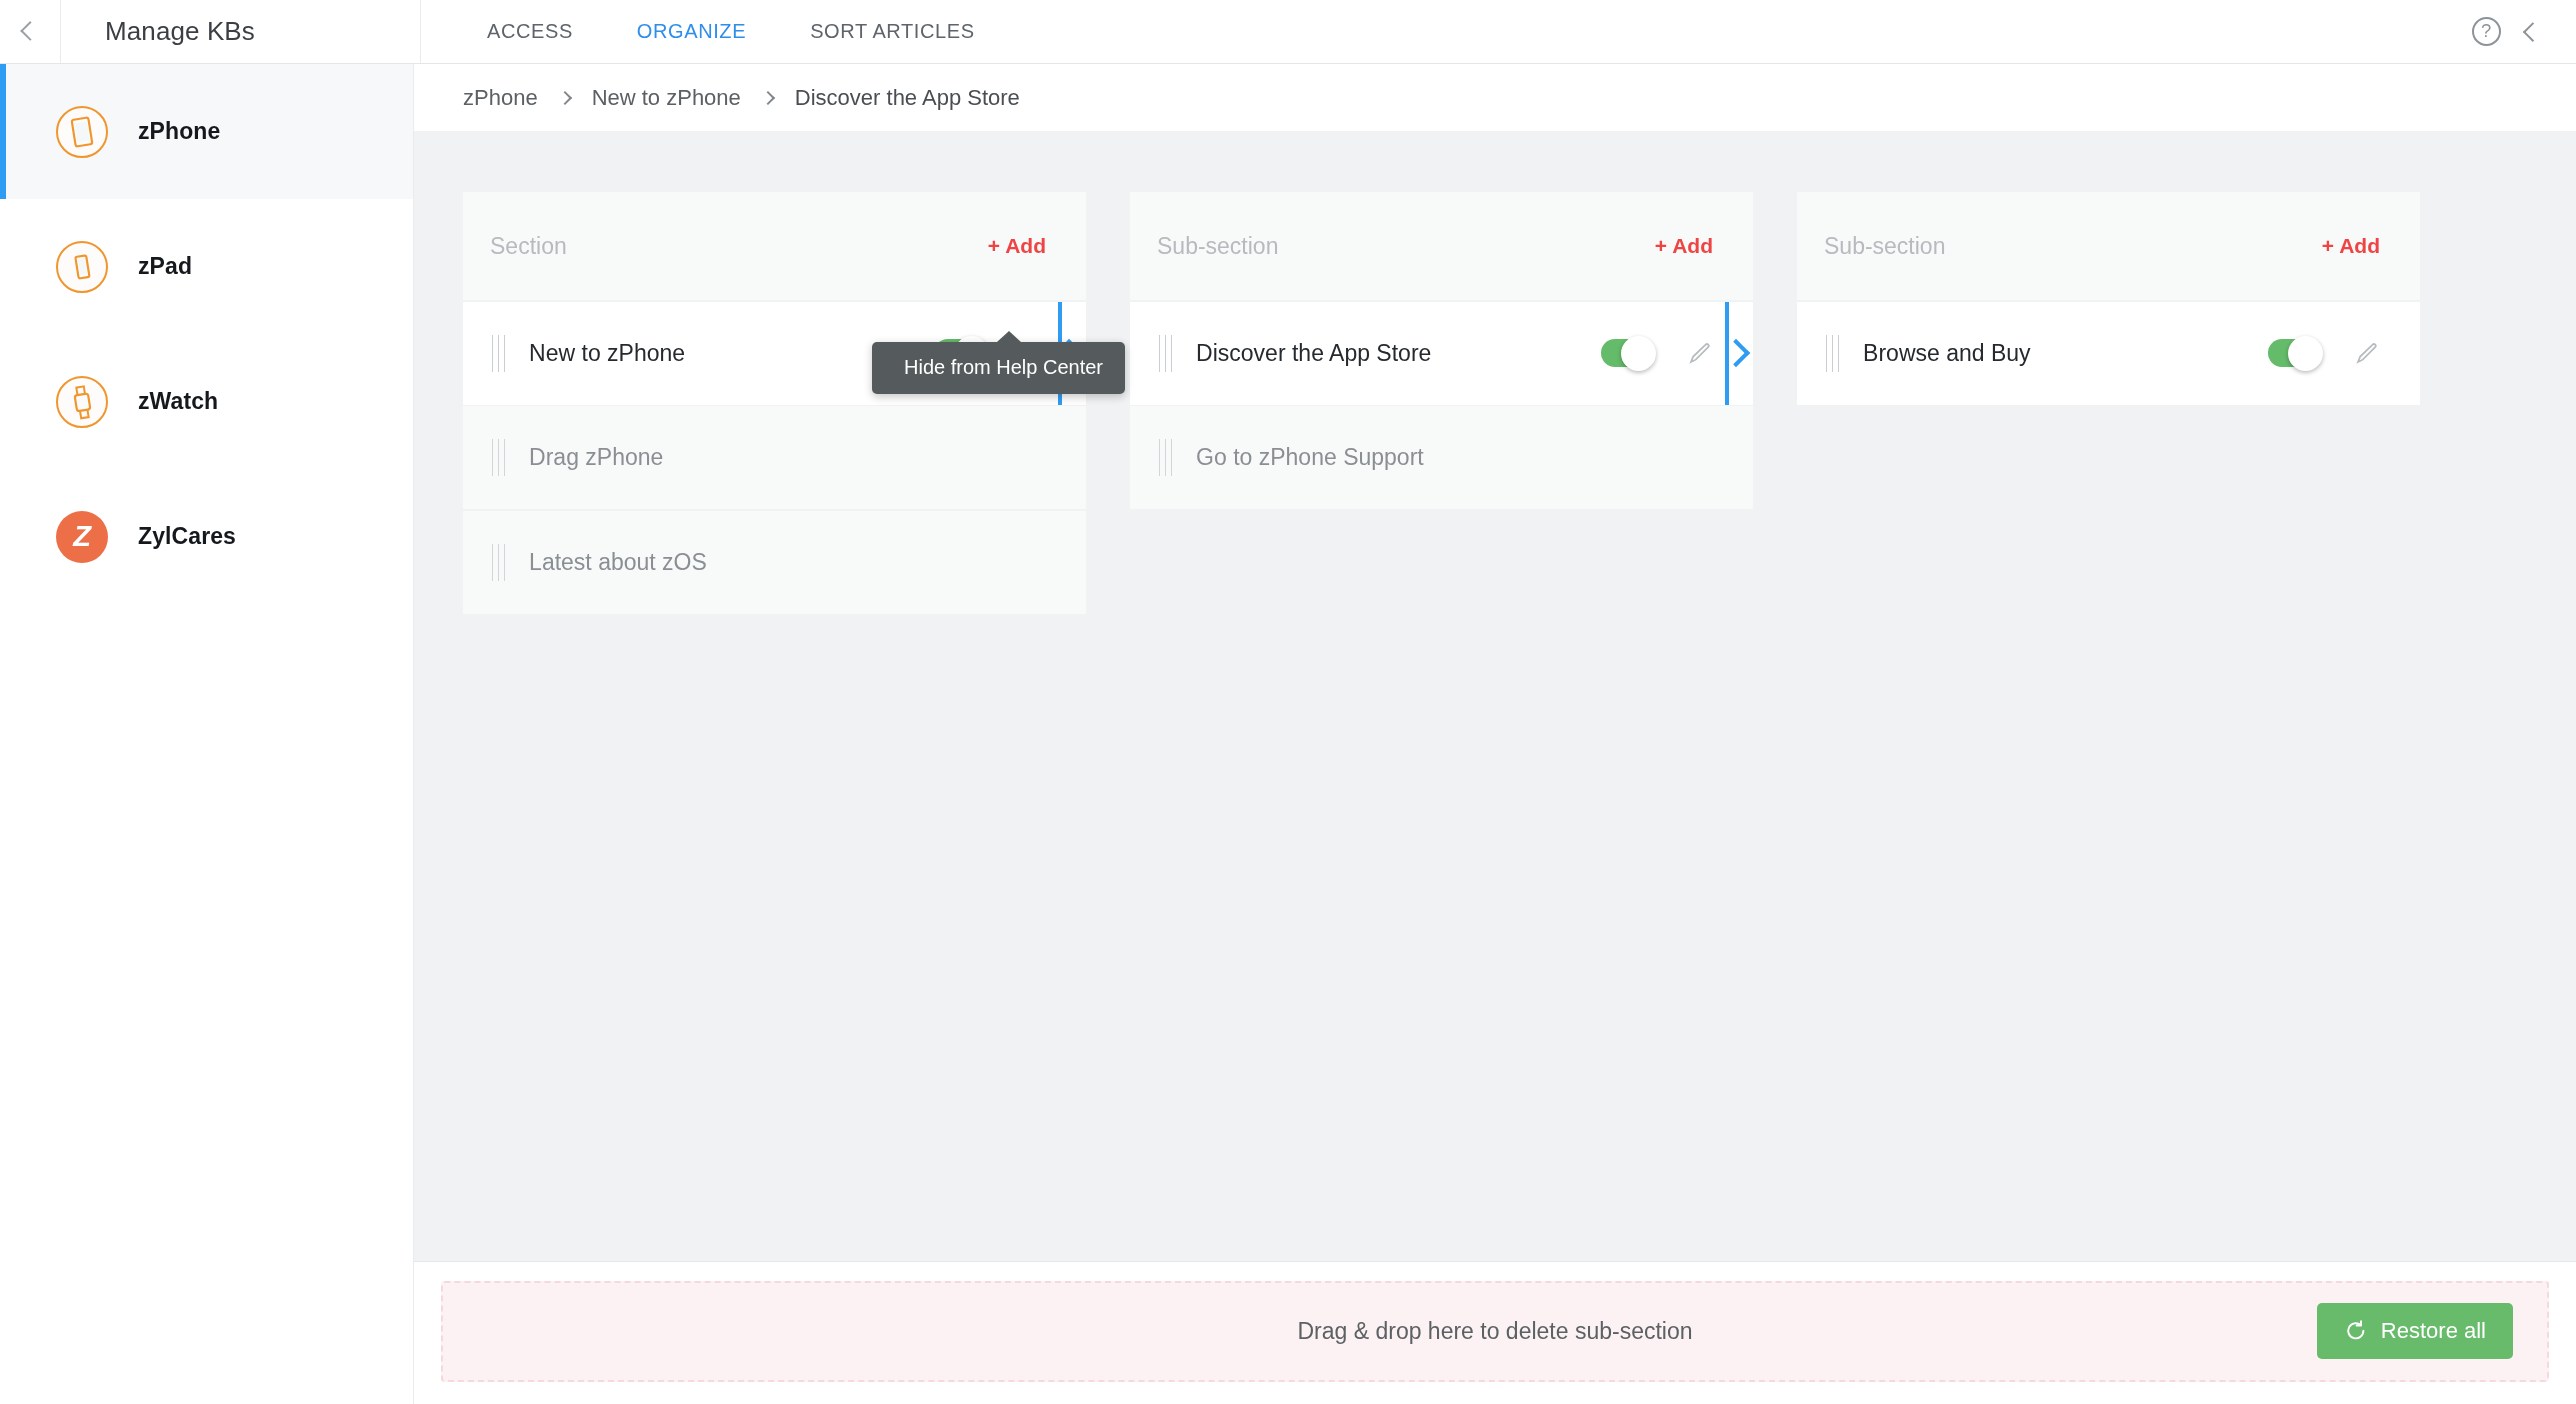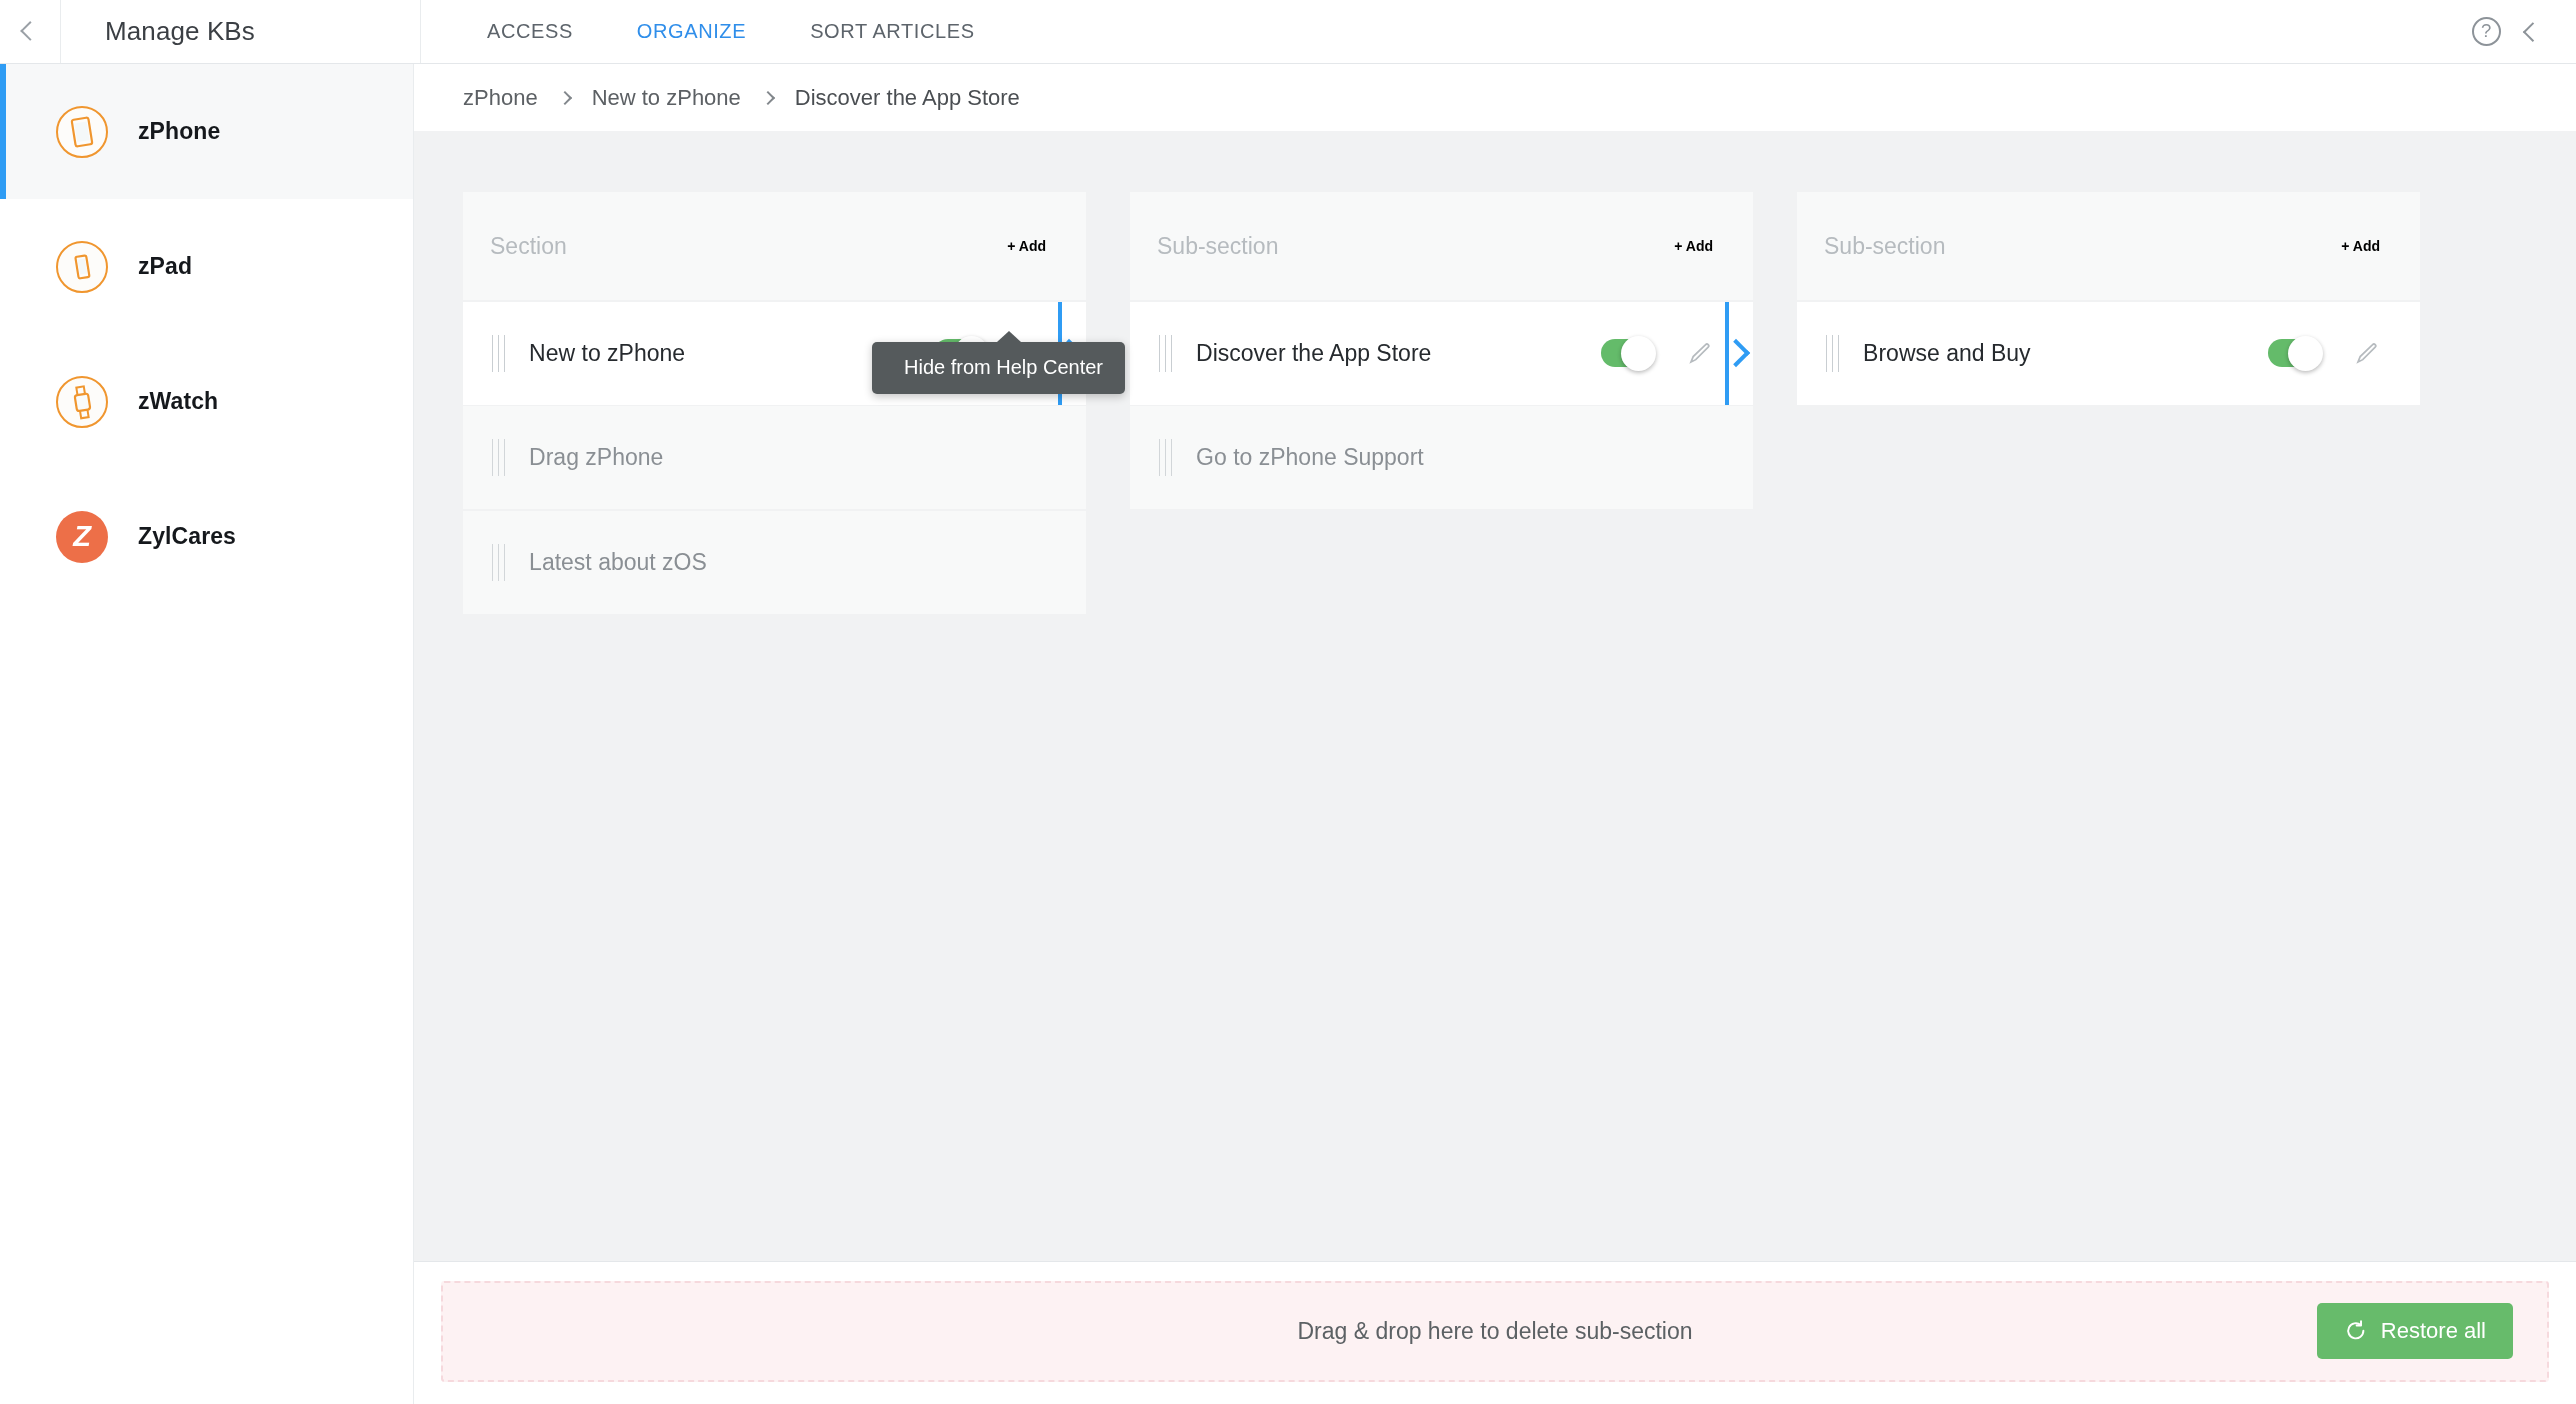--- a/index.html
+++ b/index.html
@@ -106,21 +106,21 @@
   .board { flex: 1; position: relative; padding: 61px 0 0 49px; display: flex; gap: 44px; align-items: flex-start; }
 
   .col { width: 623px; flex: 0 0 623px; position: relative; }
 
   .col-head {
     height: 108px; background: #f8f9f9;
     display: flex; align-items: center; justify-content: space-between;
     padding: 0 40px 0 27px;
   }
   .col-head-title { font-size: 23px; color: #b6bbbf; }
-  .col-add { font-size: 14px; color: #000000; font-weight: bold; cursor: pointer; white-space: nowrap; }
+  .col-add { font-size: 21px; color: #ef4444; font-weight: bold; cursor: pointer; white-space: nowrap; }
 
   .card {
     height: 103px; background: #f8f9f9;
     display: flex; align-items: center; position: relative;
     margin-top: 1.7px;
     padding: 0 39px 0 29px;
   }
   .card.active { background: #ffffff; }
   .grip { width: 13.5px; height: 37px; flex: 0 0 13.5px; margin-right: 23.6px; display: flex; justify-content: space-between; }
   .grip i { display: block; width: 1.3px; background: #d2d6d9; }

